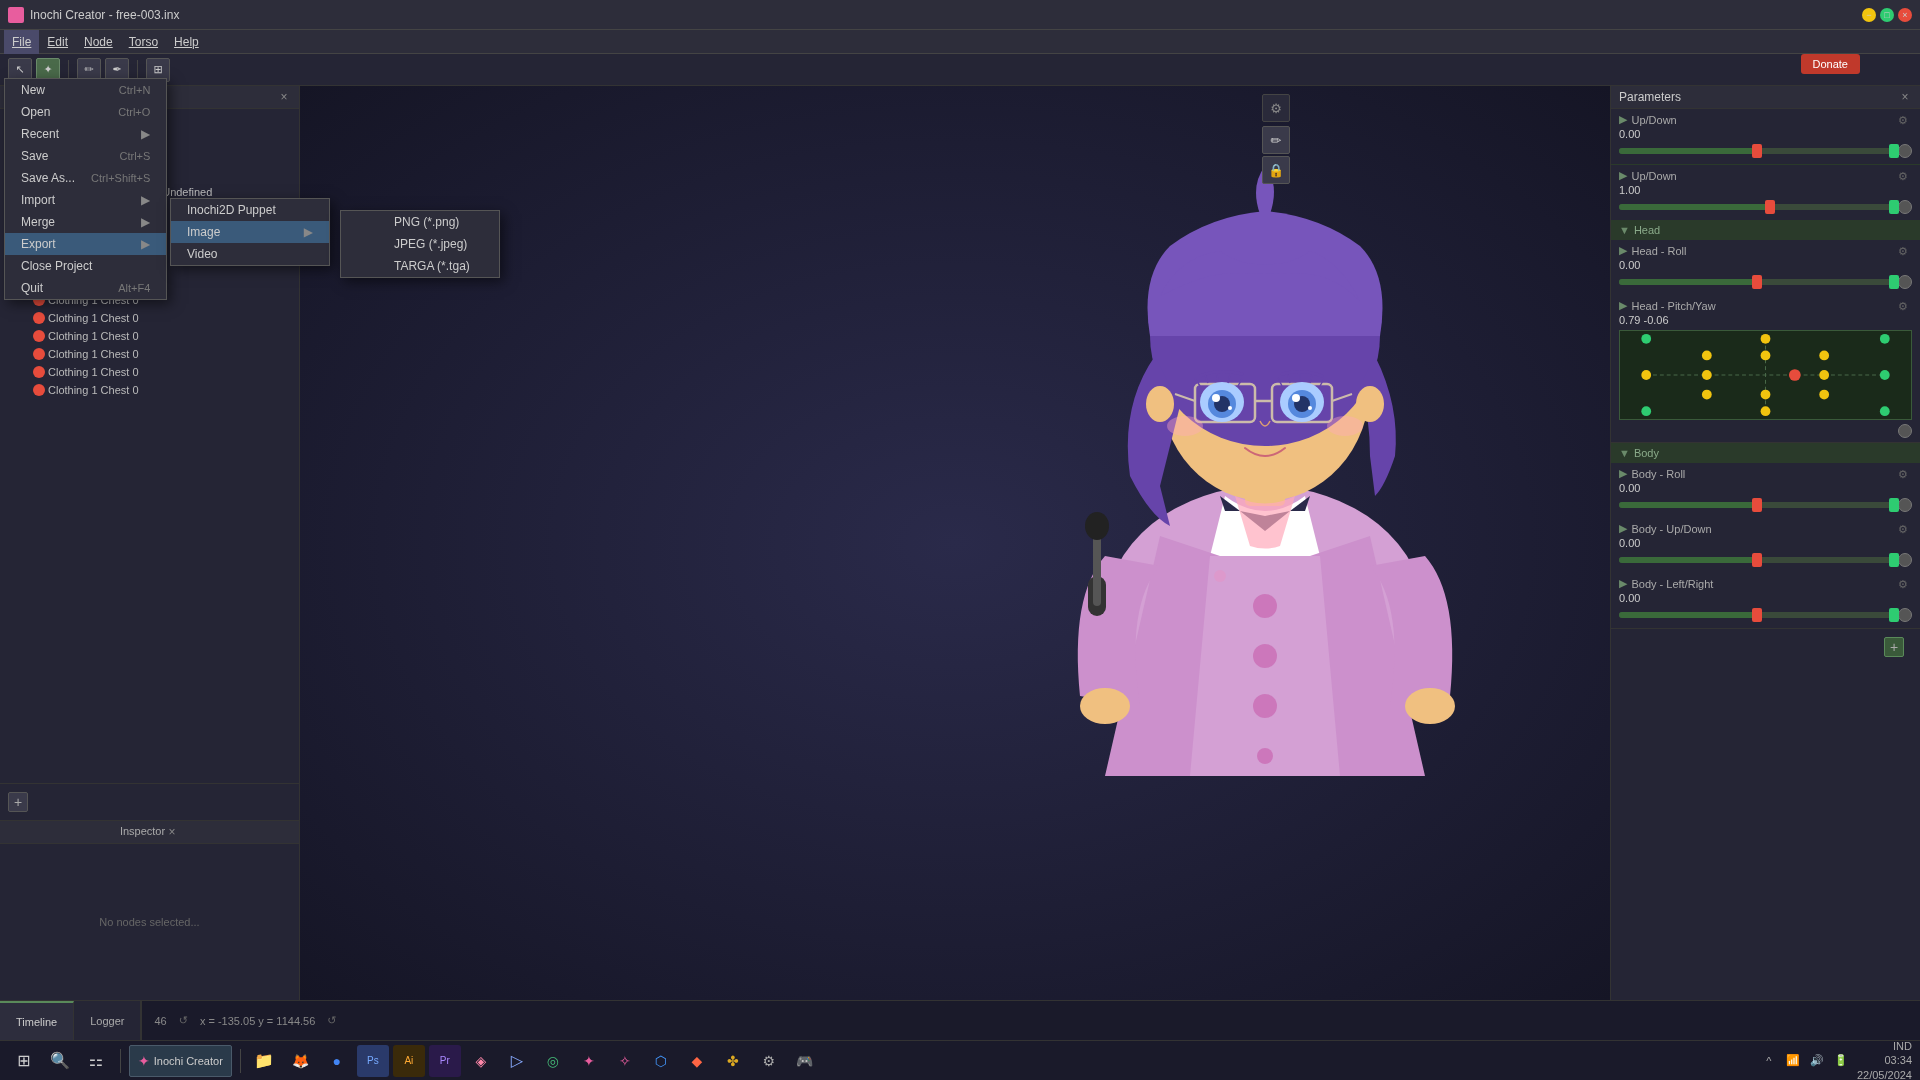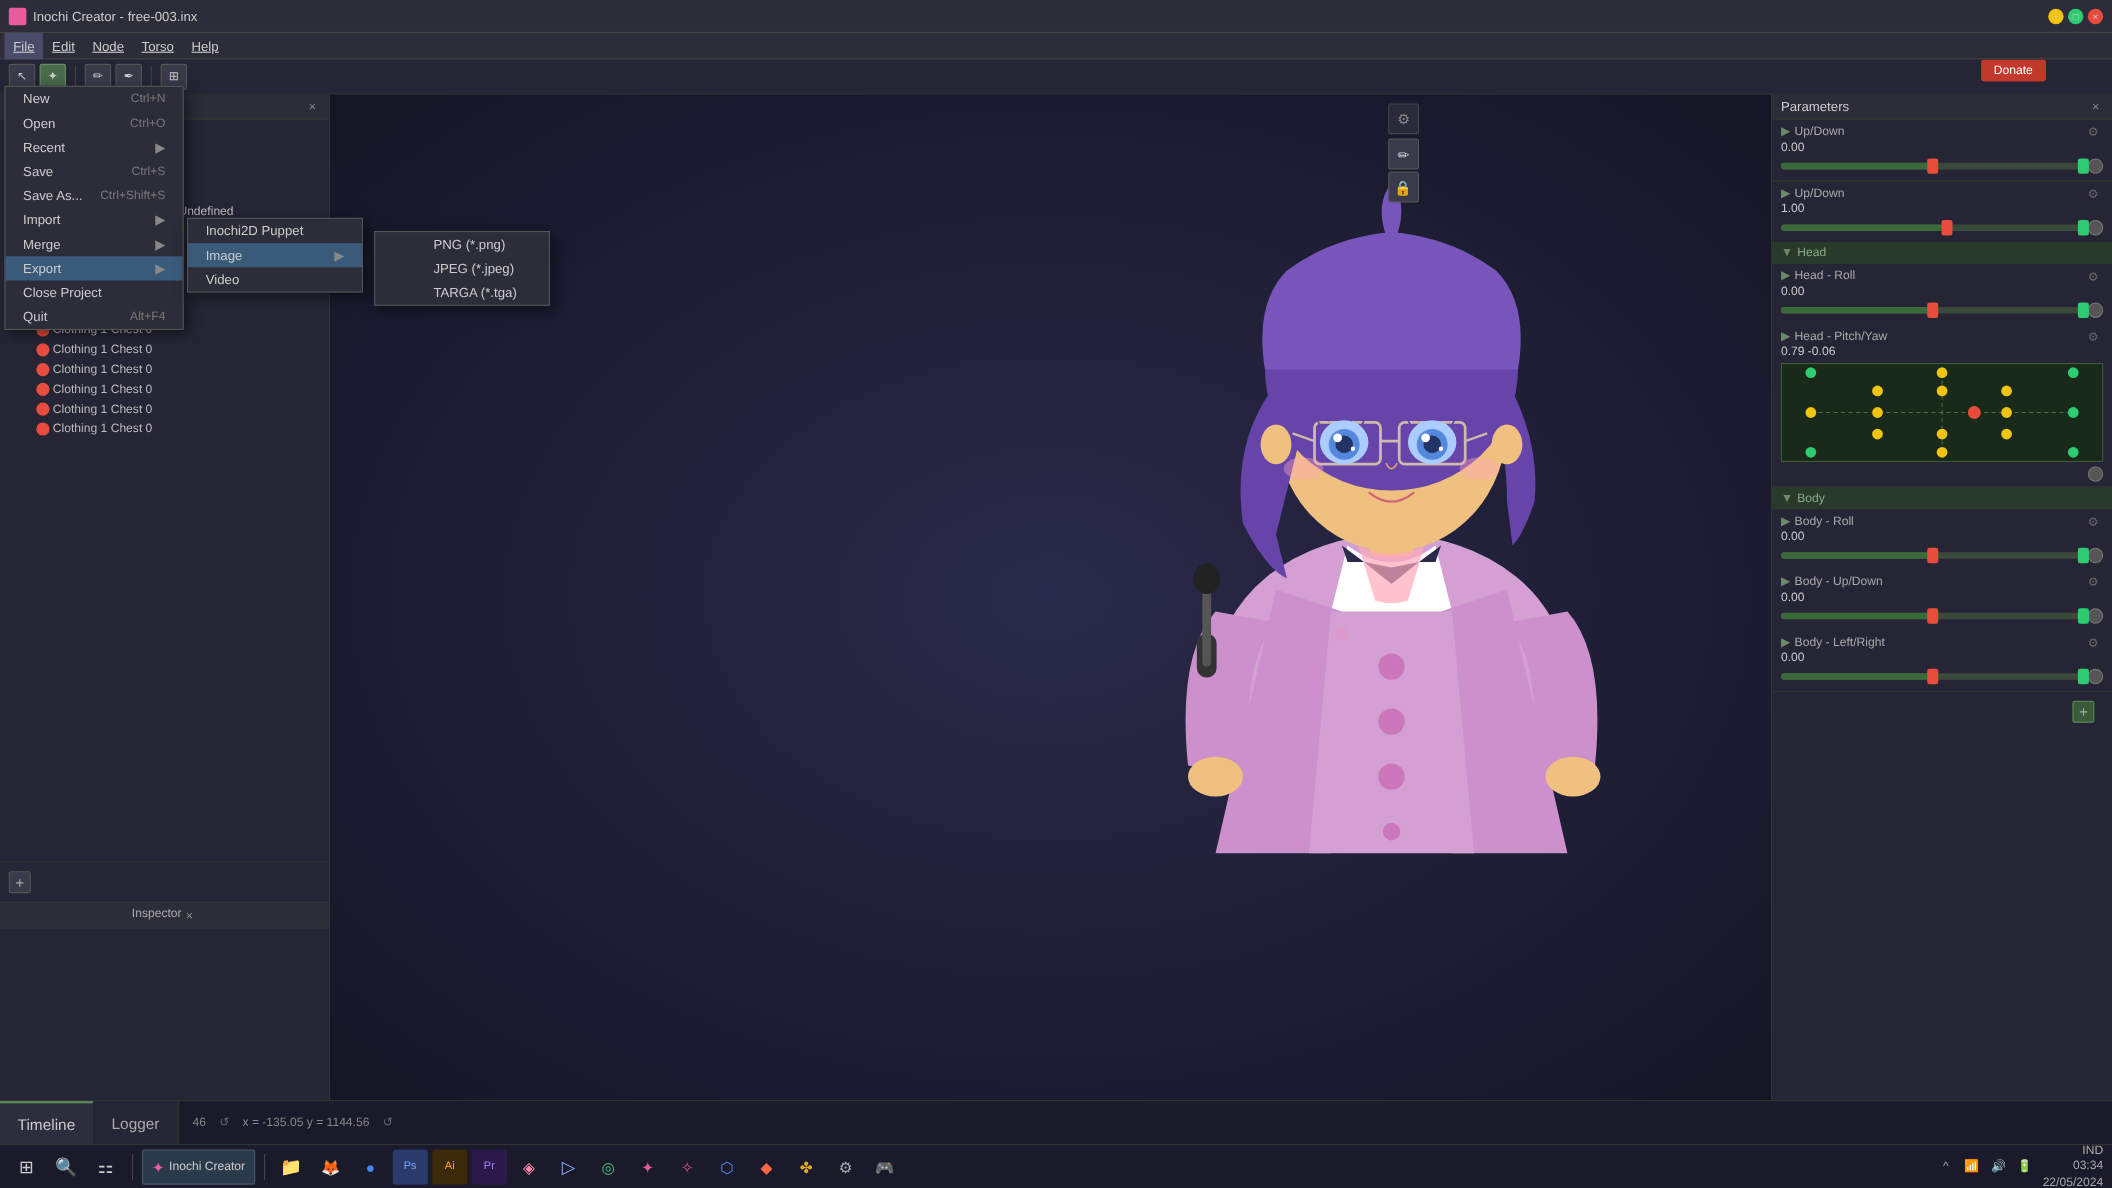--- a/index.html
+++ b/index.html
@@ -122,21 +122,21 @@
     .close-btn { width: 14px; height: 14px; cursor: pointer; color: #888; display: flex; align-items: center; justify-content: center; font-size: 12px; }
 
     
     #node-add-btn { width: 20px; height: 20px; background: #3a3a4a; border: 1px solid #555; border-radius: 2px; display: flex; align-items: center; justify-content: center; color: #aaa; cursor: pointer; font-size: 14px; margin: 4px; }
 
     
     #avatar-svg { position: absolute; right: 50px; top: 10px; }
 
     
     #bottom-timeline { height: 40px; background: #1a1a2a; border-top: 1px solid #333; display: flex; align-items: center; }
-    .tab-btn { padding: 4px 16px; background: #252535; border-right: 1px solid #333; cursor: pointer; font-size: 14px; color: #aaa; height: 100%; display: flex; align-items: center; }
+    .tab-btn { padding: 4px 16px; background: #252535; border-right: 1px solid #333; cursor: pointer; font-size: 11px; color: #aaa; height: 100%; display: flex; align-items: center; }
     .tab-btn.active { background: #2d2d3d; color: #ccc; border-top: 2px solid #5a8a5a; }
     #status-bar { padding: 0 8px; display: flex; align-items: center; gap: 12px; font-size: 11px; color: #888; }
   </style>
 </head>
 <body>
 
 <div id="titlebar">
   <span class="icon"></span>
   <span>Inochi Creator - free-003.inx</span>
   <span style="flex:1"></span>
@@ -329,20 +329,23 @@
       </div>
       <div style="display:flex; align-items:center; padding: 4px; border-top: 1px solid #333;">
         <div id="node-add-btn">+</div>
       </div>
     </div>
 
     <div id="inspector-panel">
       <div id="inspector-header">
         <span>Inspector</span>
         <div class="close-btn">×</div>
+      </div>
+      <div id="inspector-content">
+        <span>No nodes selected...</span>
       </div>
     </div>
 
   </div>
 
   <div id="canvas-area">
     <div id="canvas-bg"></div>
 
     <div style="position:absolute; right:320px; top:8px; z-index:50;">
       <div class="canvas-settings-btn">⚙</div>

